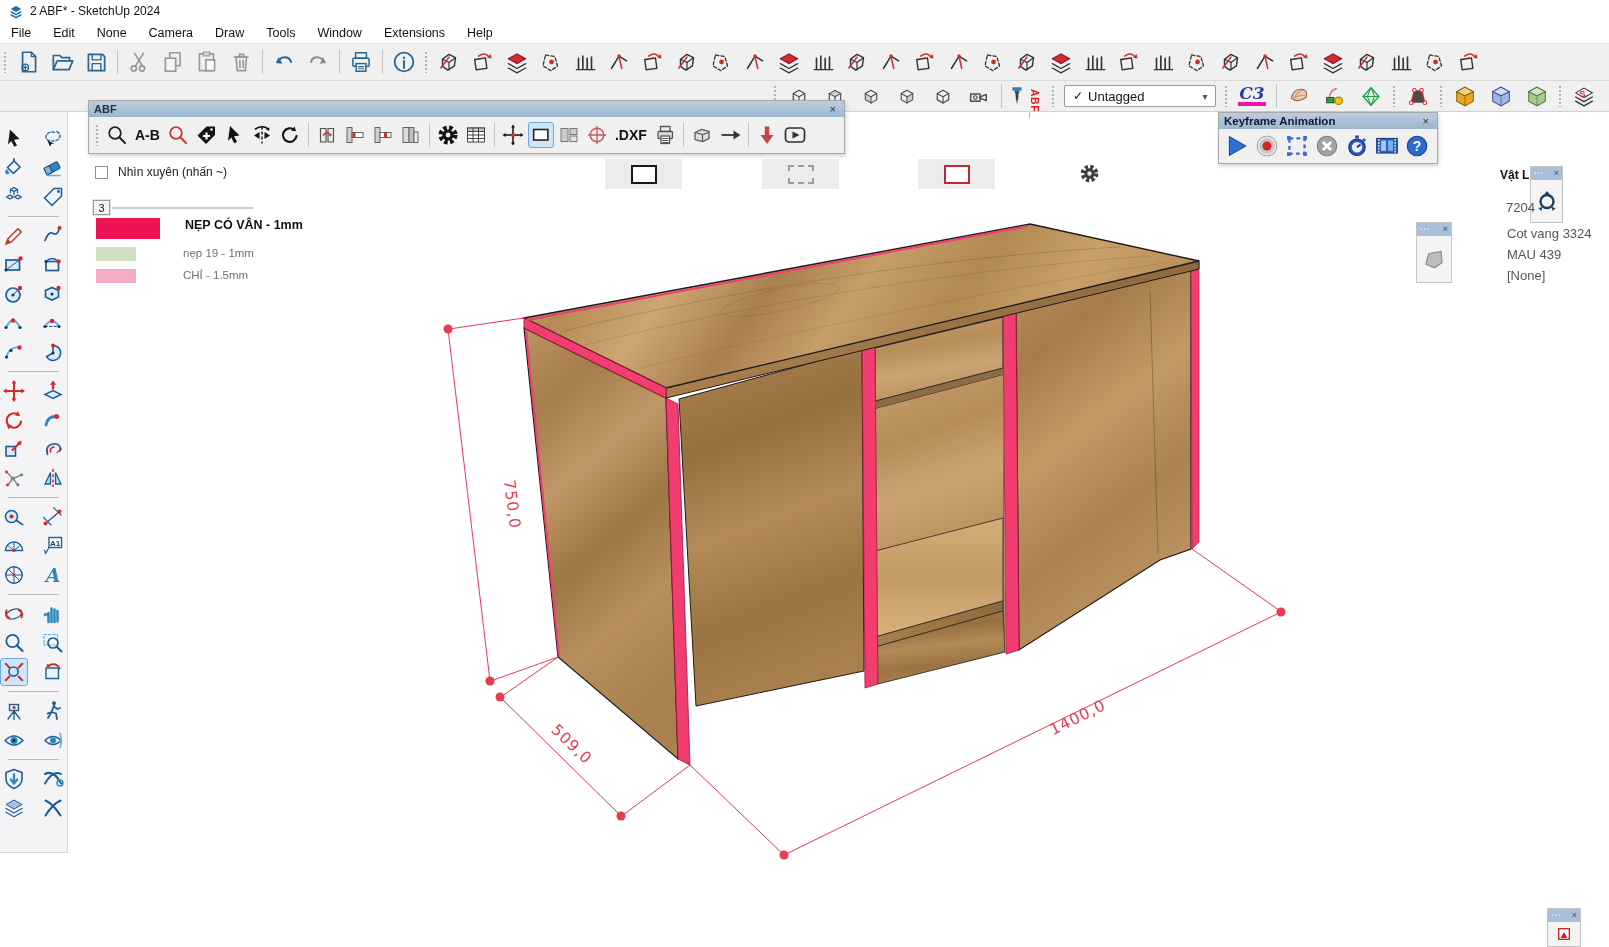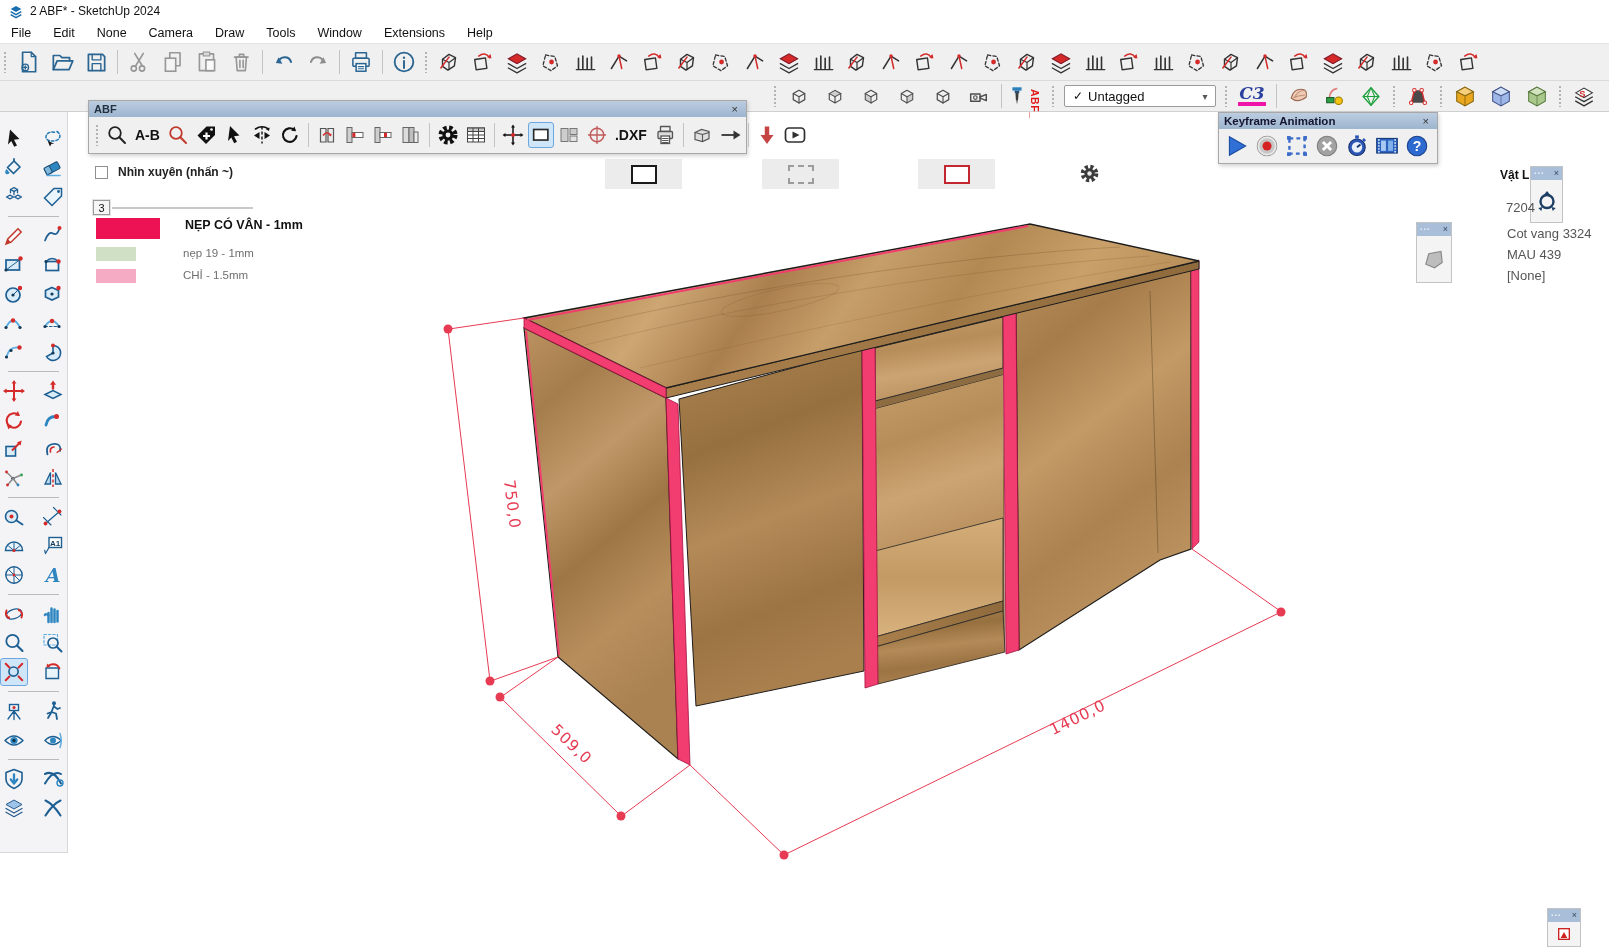--- a/index.html
+++ b/index.html
@@ -42,40 +42,40 @@
 .ltrow{display:flex;justify-content:flex-start;gap:11px;margin:1px 0}
 .ltbtn{width:28px;height:28px;padding:2px;border-radius:3px;display:inline-flex}
 .ltbtn svg{width:100%;height:100%}
 .ltsep{height:1px;background:#b9b9b9;margin:5px 8px}
 .sel{background:#cfe5f8;border:1px solid #6da7dd;border-radius:3px}
 
 .float{position:absolute;background:#f0f0f0;border:1px solid #a8a8a8;box-shadow:1px 2px 4px rgba(0,0,0,.18);z-index:25}
 .ftitle{height:16px;background:linear-gradient(#bccde0,#9db5cf);display:flex;align-items:center;
   font-size:11px;font-weight:bold;color:#22303f;padding:0 5px}
 .ftitle .fx{margin-left:auto;font-size:11px;color:#333;padding:0 3px;font-weight:normal}
-#abfbar{left:88px;top:100px;width:659px}
+#abfbar{left:88px;top:100px;width:757px}
 #abfbar .frow{display:flex;align-items:center;height:36px;padding:0 3px}
 #abfbar .tbtn{width:26px;height:26px;padding:1px;margin:0 1px}
 #kfpanel{left:1218px;top:112px;width:220px}
 #kfpanel .ftitle{color:#15152e;font-size:11.5px}
 #kfpanel .frow{display:flex;align-items:center;height:34px;padding:0 5px;gap:4px}
 #kfpanel .tbtn{width:26px;height:26px}
 
 .minipanel{position:absolute;z-index:25;background:#f4f4f4;border:1px solid #c3c3c3}
 .minititle{height:13px;background:#a9bed8;display:flex;align-items:center;justify-content:space-between;
   padding:0 3px;font-size:9px;line-height:9px}
 .minititle .mdots{color:#eef3fa;font-weight:bold;letter-spacing:1px;margin-top:-4px}
 .minititle .mx{color:#3a4a5c}
 .minibody{display:flex;align-items:center;justify-content:center}
 .rhead{position:absolute;z-index:25;font-size:12px;font-weight:bold;color:#111}
 .rtext{position:absolute;z-index:25;font-size:13px;color:#555}
 
 .cbrow{position:absolute;left:95px;top:165px;display:flex;align-items:center;gap:10px;z-index:10}
 .cbx{width:13px;height:13px;background:#fff;border:1px solid #8f8f8f}
-.cblabel{font-size:12px;font-weight:bold;color:#222}
+.cblabel{font-size:12px;font-weight:normal;color:#222}
 .sliderrow{position:absolute;left:93px;top:200px;z-index:10;display:flex;align-items:center}
 .sval{width:17px;height:15px;border:1px solid #9a9a9a;background:#f6f6f6;font-size:11px;
   display:flex;align-items:center;justify-content:center;box-shadow:0 0 0 1px #e3e3e3}
 .strack{width:141px;height:2px;background:#c9c9c9;margin-left:2px}
 #legend{position:absolute;left:96px;top:218px;z-index:10}
 .legrow{display:flex;align-items:flex-start;margin-bottom:8px}
 .sw{width:40px;height:14px;flex:0 0 auto}
 .legrow.first .sw{width:64px;height:21px}
 .legtext{font-size:11.5px;color:#6f6f6f;margin-left:47px;white-space:nowrap}
 .legrow.first .legtext{font-size:12.5px;font-weight:bold;color:#111;margin-left:25px}

